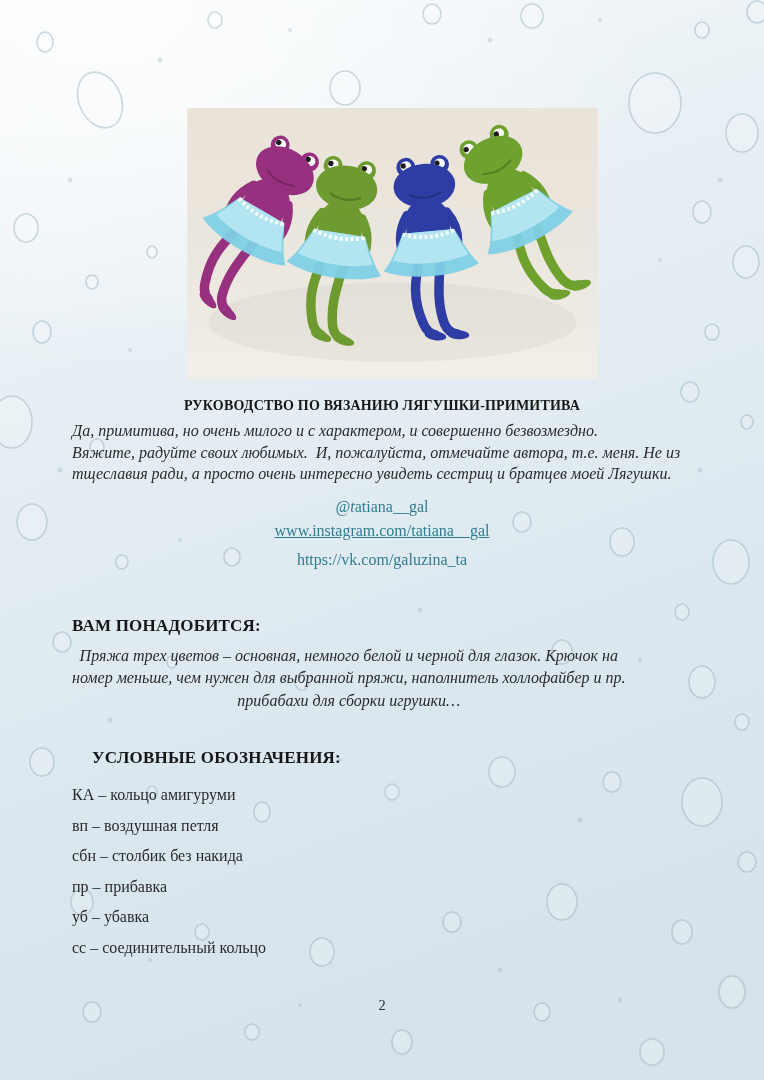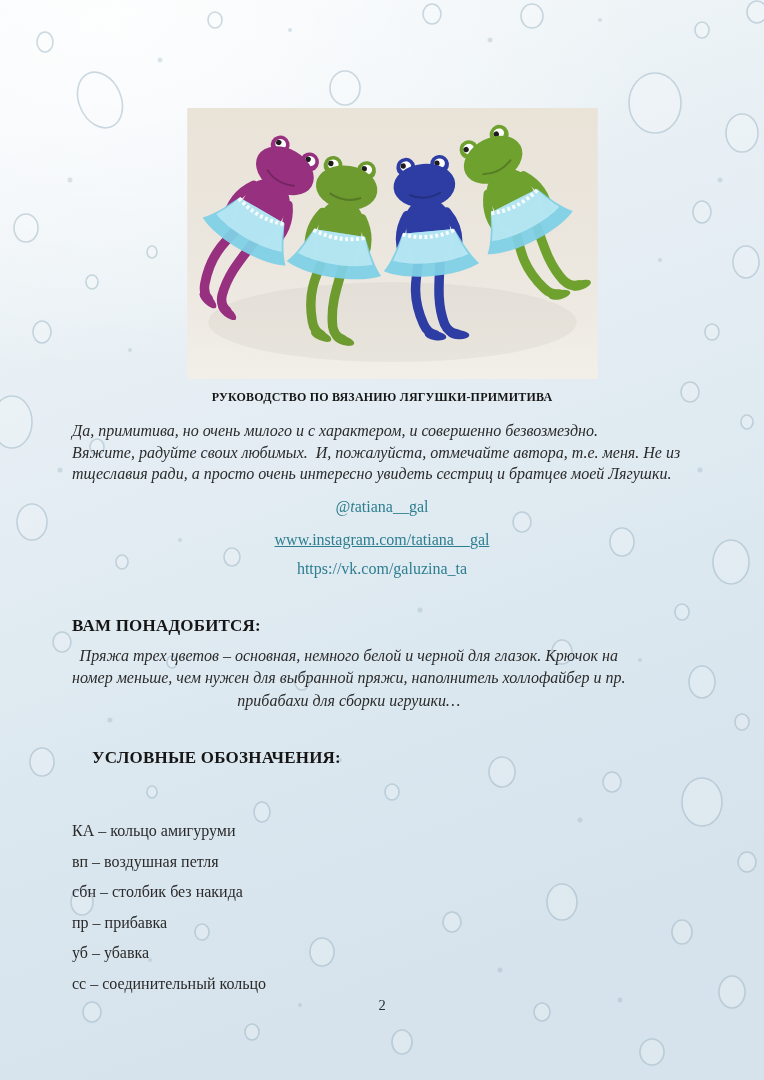--- a/index.html
+++ b/index.html
@@ -7,50 +7,50 @@
     width:764px;height:1080px;position:relative;overflow:hidden;
     font-family:"Liberation Serif", serif;
     background:#dfe9f0;
   }
   .bg-svg{position:absolute;left:0;top:0;width:764px;height:1080px;z-index:0;}
   .photo{
     position:absolute;left:187px;top:108px;width:411px;height:271px;z-index:2;
   }
   .photo svg{width:100%;height:100%;display:block;}
   .title{
-    position:absolute;left:0;right:0;top:390px;margin:0;z-index:3;
-    text-align:center;font-size:12px;font-weight:bold;color:#161616;
+    position:absolute;left:0;right:0;top:390px;margin:8px;z-index:3;
+    text-align:center;font-size:14px;font-weight:bold;color:#161616;
     letter-spacing:0.2px;white-space:pre;
   }
   .intro{
     position:absolute;left:72px;top:420px;z-index:3;
     font-size:16px;line-height:21.6px;color:#2a2a2a;
   }
   .line{white-space:pre;font-style:italic;}
   .links{position:absolute;left:0;right:0;top:497px;z-index:3;text-align:center;}
   .link{
     font-size:16px;color:#2d7e90;margin:0 auto;
     display:block;line-height:20px;
   }
-  .link-handle{margin-bottom:13px;}
+  .link-handle{margin-bottom:4px;}
   .link-handle::first-letter{font-style:italic;}
   .link-ig{margin-bottom:9px;text-decoration:underline;}
   .section-heading{
     position:absolute;left:72px;margin:0;z-index:3;
     font-size:17px;font-weight:bold;color:#161616;letter-spacing:0.2px;white-space:pre;
   }
   .h-need{top:616px;}
   .need-body{
     position:absolute;left:72px;top:645px;z-index:3;
     font-size:16px;line-height:22.4px;color:#2a2a2a;text-align:center;
   }
   .h-abbr{top:748px;margin-left:20px;}
   .abbr-list{
     position:absolute;left:72px;top:780px;z-index:3;
-    font-size:16px;color:#2a2a2a;margin-top:36px;
+    font-size:16px;color:#2a2a2a;
   }
   .abbr-item{white-space:pre;line-height:30.5px;}
   .page-number{
     position:absolute;left:0;right:0;top:997px;z-index:3;
     text-align:center;font-size:14.5px;color:#24303a;
   }
 </style>
 </head>
 <body>
 

